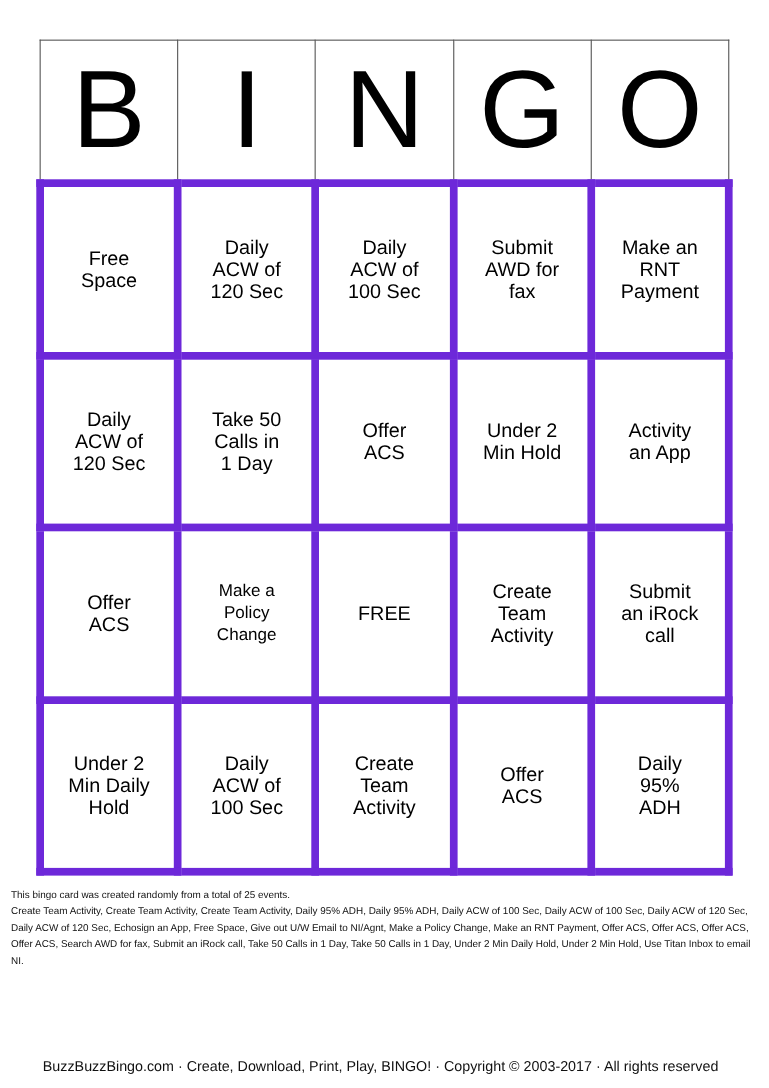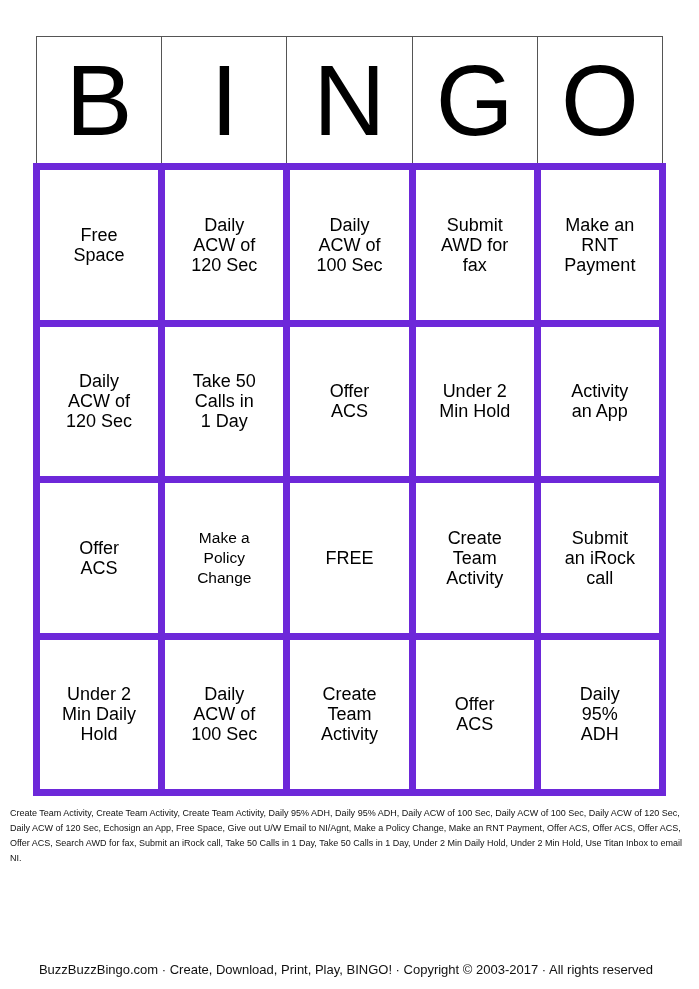--- a/index.html
+++ b/index.html
@@ -143,16 +143,17 @@
       <td><span class="cell-text">Offer
 ACS</span></td>
       <td><span class="cell-text">Daily
 95%
 ADH</span></td>
     </tr>
   </tbody>
 </table>
 
 <div class="info">
+  <div>This bingo card was created randomly from a total of 25 events.</div>
   <div>Create Team Activity, Create Team Activity, Create Team Activity, Daily 95% ADH, Daily 95% ADH, Daily ACW of 100 Sec, Daily ACW of 100 Sec, Daily ACW of 120 Sec, Daily ACW of 120 Sec, Echosign an App, Free Space, Give out U/W Email to NI/Agnt, Make a Policy Change, Make an RNT Payment, Offer ACS, Offer ACS, Offer ACS, Offer ACS, Search AWD for fax, Submit an iRock call, Take 50 Calls in 1 Day, Take 50 Calls in 1 Day, Under 2 Min Daily Hold, Under 2 Min Hold, Use Titan Inbox to email NI.</div>
 </div>
 
 <div class="footer">BuzzBuzzBingo.com · Create, Download, Print, Play, BINGO! · Copyright © 2003-2017 · All rights reserved</div>
 
 </body></html>

